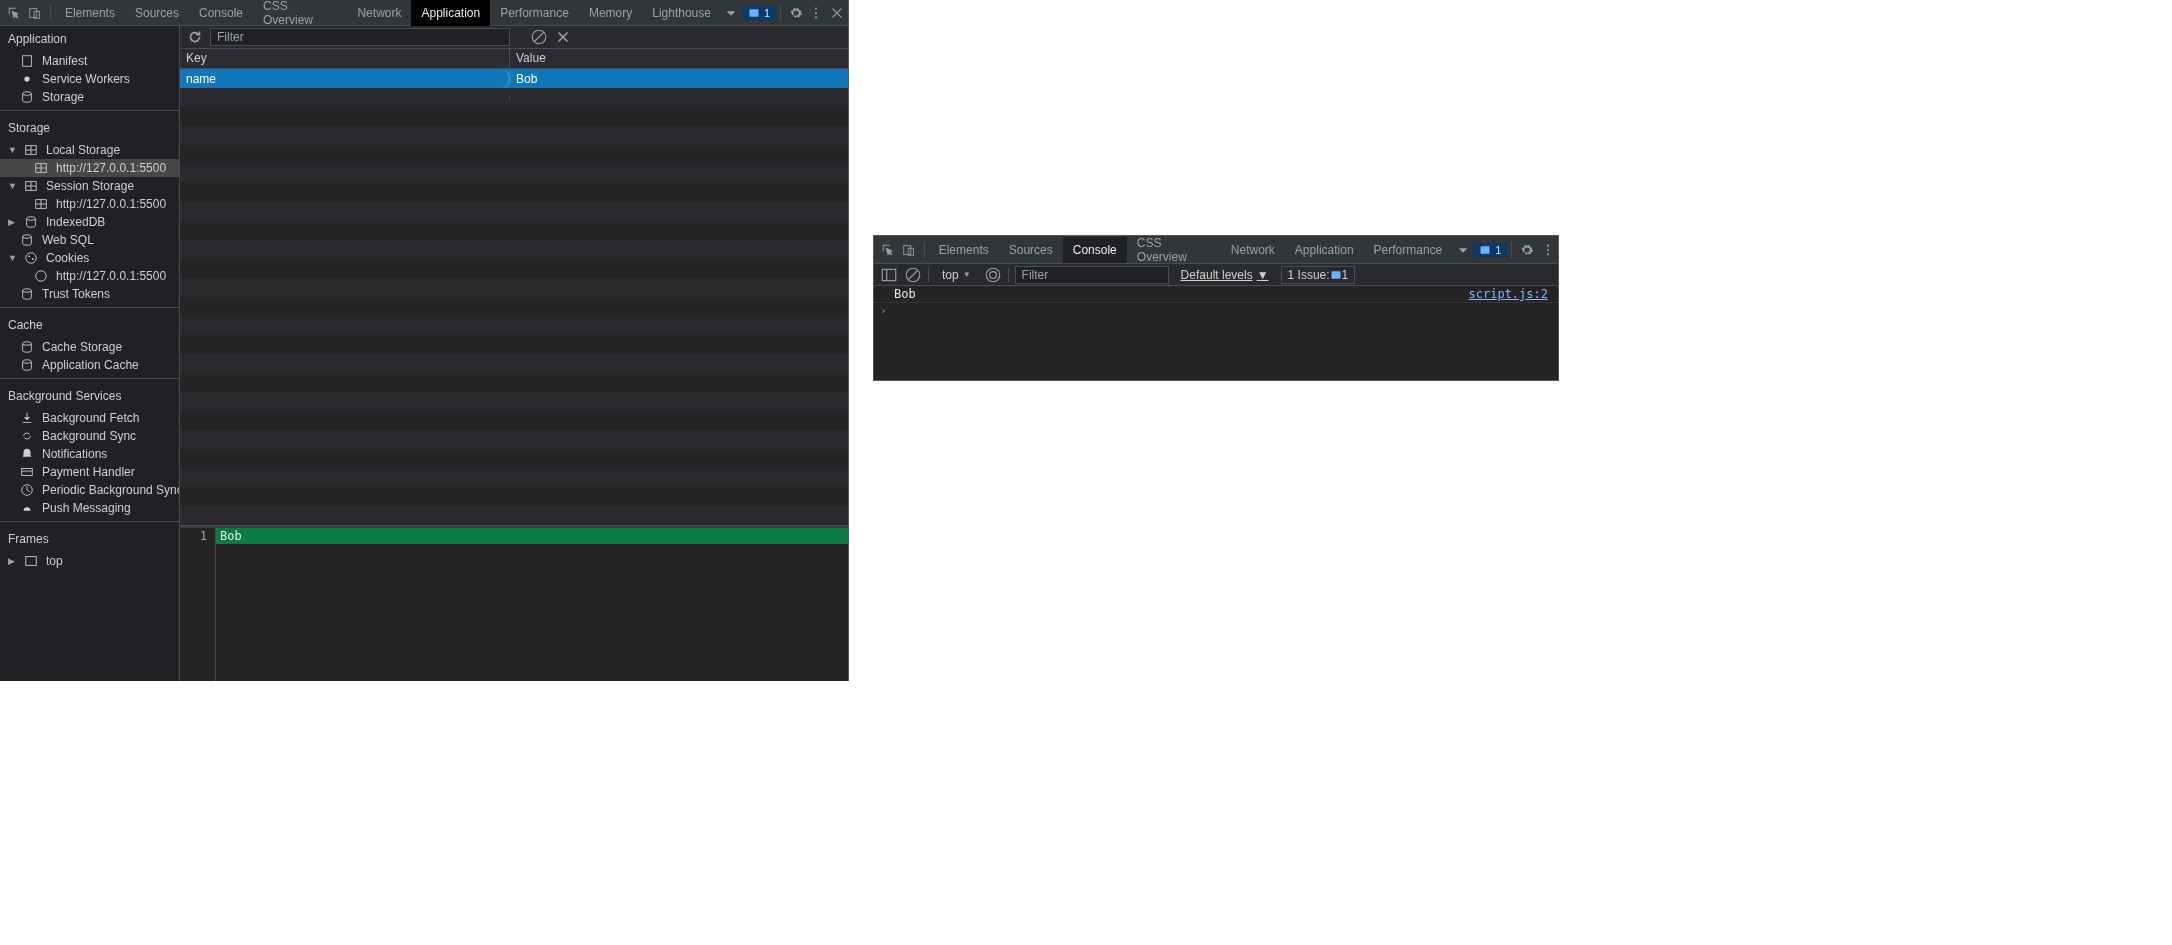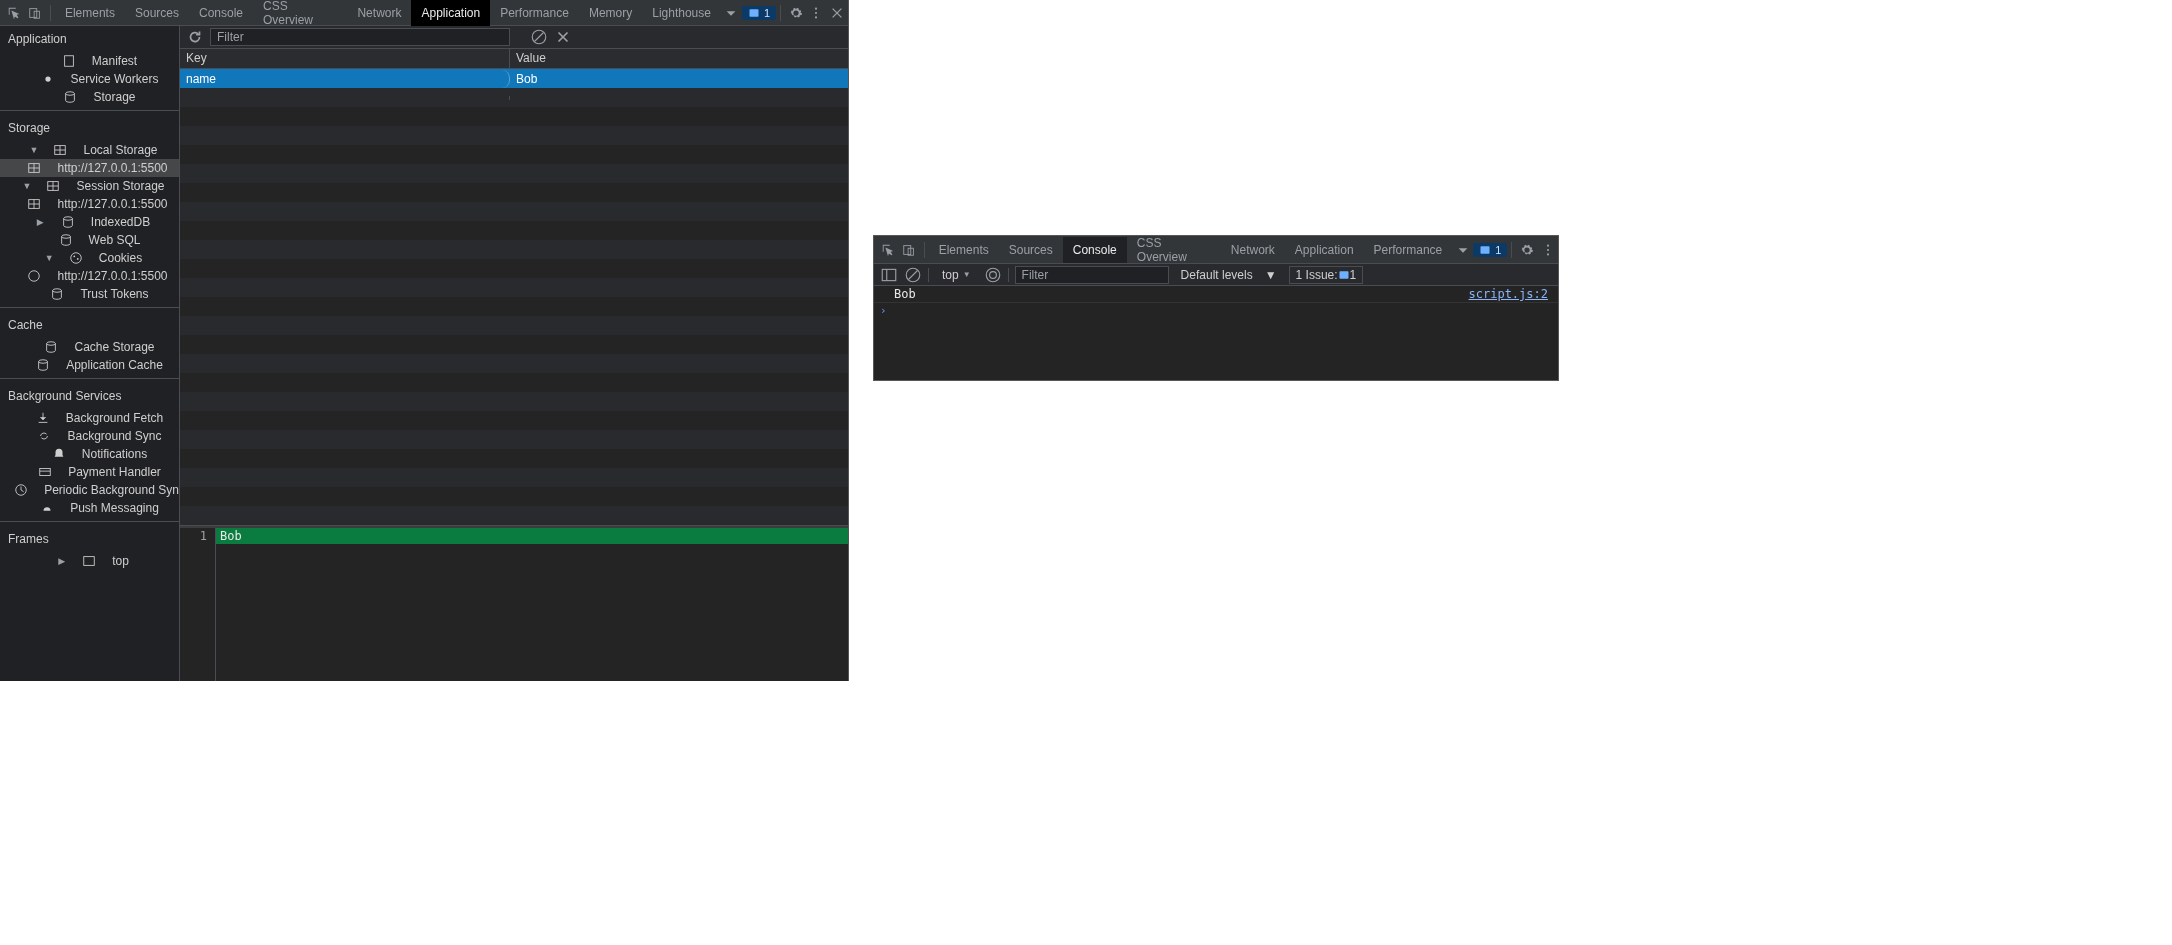--- a/index.html
+++ b/index.html
@@ -92,28 +92,27 @@
   .sidebar .section-title {
     padding: 6px 8px 6px 8px;
     color: var(--text);
     font-size: 12px;
   }
   .sidebar .section-sep { height:1px; background: var(--border); margin: 4px 0; }
   .tree-item {
     display: flex; align-items: center;
     height: 18px;
     padding-left: 8px;
-    gap: 16px;
+    gap: 8px;
     color: var(--text);
     cursor: pointer;
     white-space: nowrap;
-    justify-content: center;
   }
   .tree-item.indent1 { padding-left: 20px; }
-  .tree-item.indent2 { padding-left: 16px; }
+  .tree-item.indent2 { padding-left: 34px; }
   .tree-item.selected { background: #454749; }
   .tree-item .arrow { width:8px; display:inline-block; color: var(--text-dim); font-size:9px;}
   .tree-item svg.icon { width:14px; height:14px; fill: var(--text-dim); flex-shrink:0; }
   .content-a {
     flex:1;
     display:flex;
     flex-direction:column;
     min-width:0;
   }
   .filter-row {
@@ -239,24 +238,25 @@
     cursor:pointer;
   }
   .console-toolbar .select-pill .tri { font-size:8px; color: var(--text-dim);}
   .console-toolbar input {
     width:154px; height:18px;
     background:#202124; border:1px solid var(--border);
     padding:0 6px; font-size:12px; color: var(--text);
   }
   .console-toolbar input::placeholder { color: var(--text-dim); }
   .console-toolbar .levels {
-    display:flex; align-items:flex-end; gap:12px;
+    display:flex; align-items:flex-end; gap:4px;
     padding:0 6px;
     color: var(--text);
     cursor:pointer;
+    text-decoration:underline;
   }
   .console-toolbar .issues {
     display:flex; align-items:center; gap:0;
     border:1px solid var(--border);
     padding:0 6px; height:18px;
     color: var(--text);
   }
   .console-body {
     flex:1;
     background:#242424;

